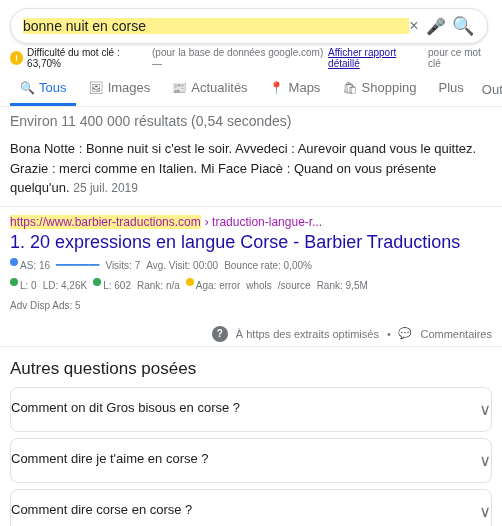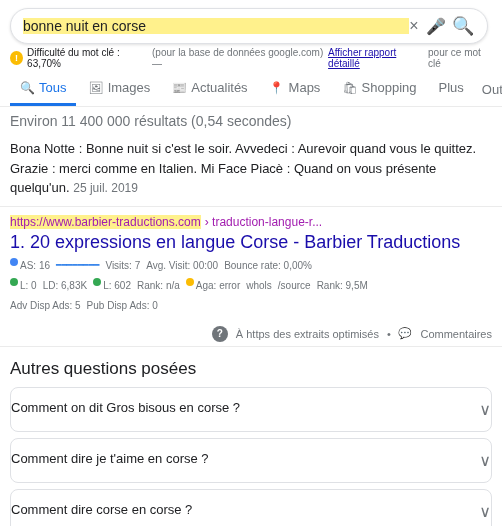--- a/index.html
+++ b/index.html
@@ -286,21 +286,21 @@
       <span>Bounce rate: 0,00%</span>
     </span>
   </div>
 
   <div class="seo-metrics">
     <span class="seo-metric">
       <span class="seo-dot seo-dot-green"></span>
       <span>L: 0</span>
     </span>
     <span class="seo-metric">
-      <span>LD: 6,83K</span>
+      <span>LD: 4,26K</span>
     </span>
     <span class="seo-metric">
       <span class="seo-dot seo-dot-green"></span>
       <span>L: 602</span>
     </span>
     <span class="seo-metric">
       <span>Rank: n/a</span>
     </span>
     <span class="seo-metric">
       <span class="seo-dot seo-dot-orange"></span>
@@ -313,23 +313,20 @@
       <span>/source</span>
     </span>
     <span class="seo-metric">
       <span>Rank: 9,5M</span>
     </span>
   </div>
 
   <div class="seo-metrics">
     <span class="seo-metric">
       <span>Adv Disp Ads: 5</span>
-    </span>
-    <span class="seo-metric">
-      <span>Pub Disp Ads: 0</span>
     </span>
   </div>
 </div>
 
 <div class="extracts-bar">
   <span style="background:#70757a;color:#fff;border-radius:50%;width:16px;height:16px;display:inline-flex;align-items:center;justify-content:center;font-size:10px;font-weight:bold;">?</span>
   <a class="extracts-link">À https des extraits optimisés</a>
   <span>•</span>
   <span>💬</span>
   <a class="extracts-link">Commentaires</a>

